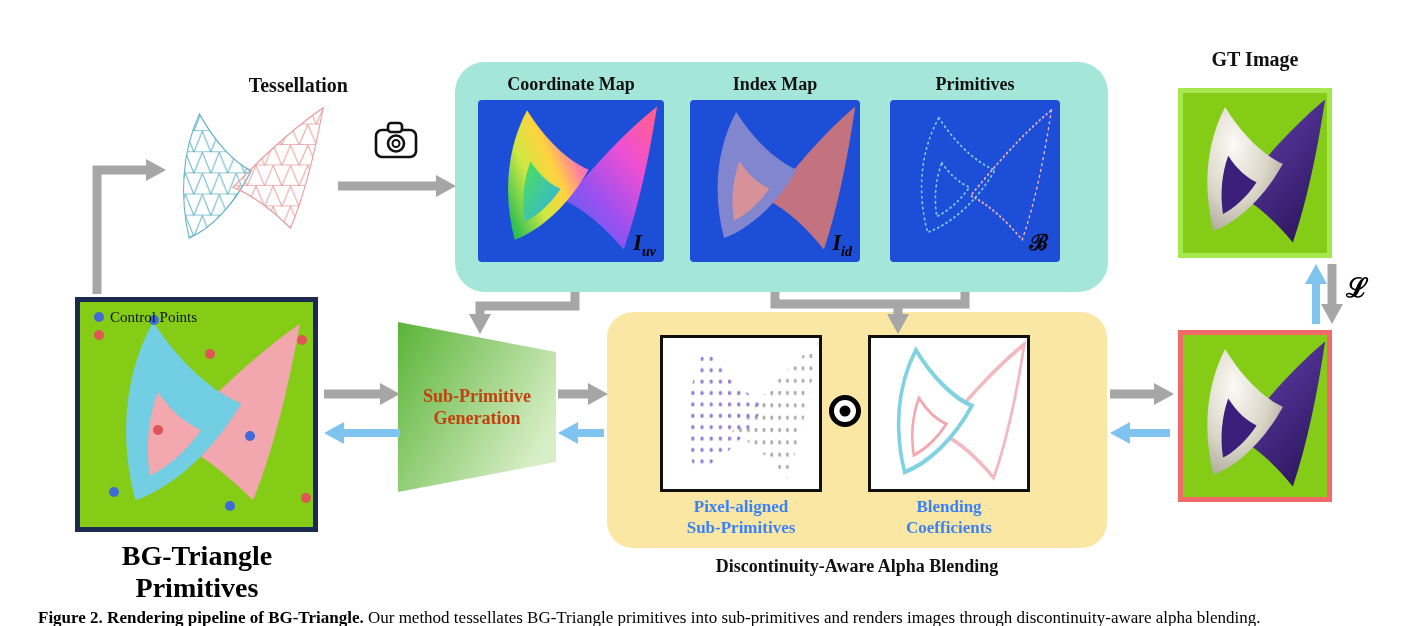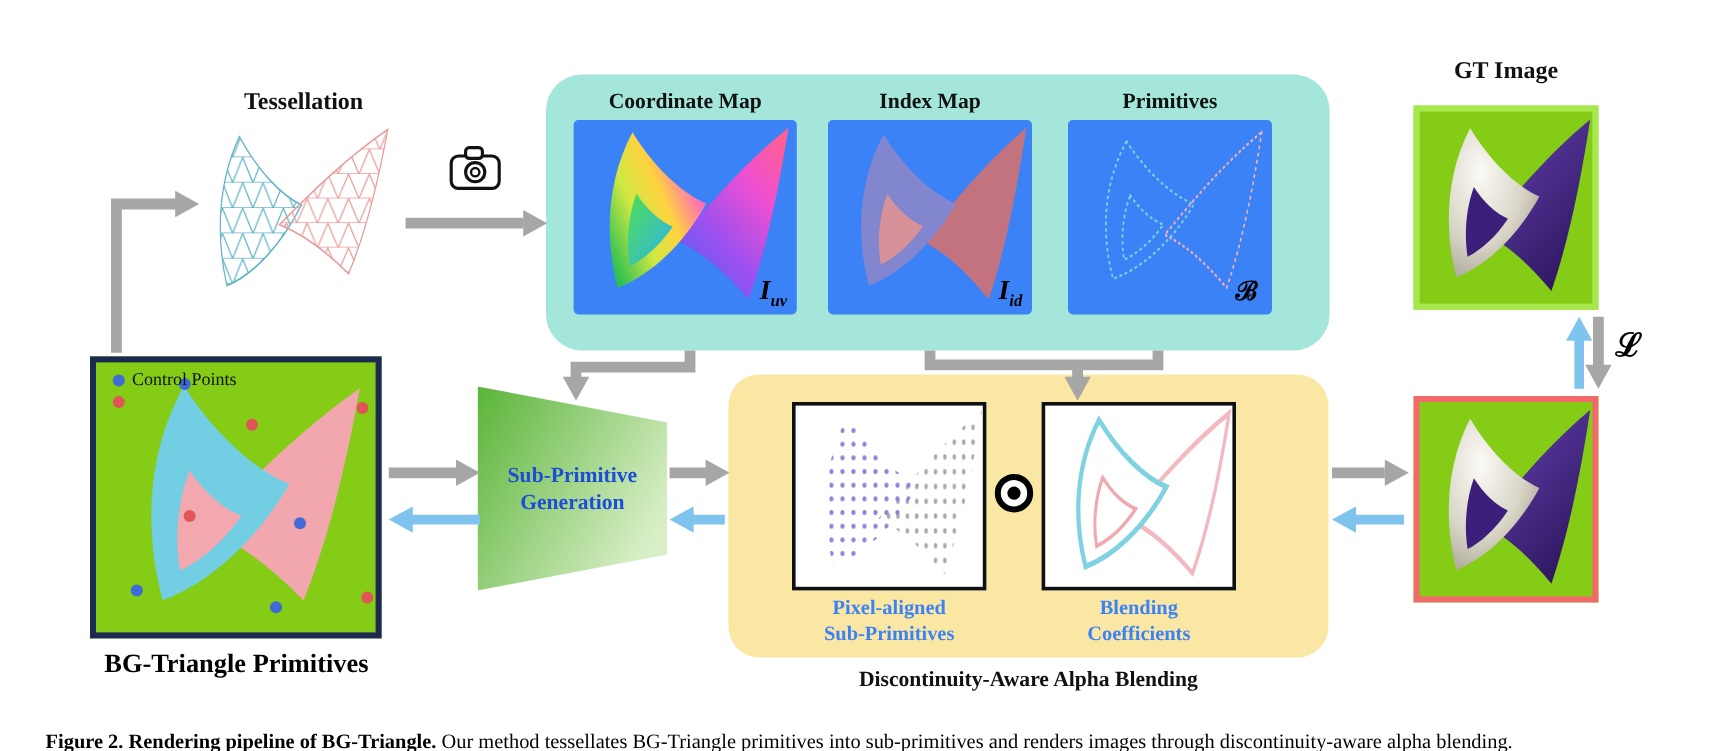--- a/index.html
+++ b/index.html
@@ -1,27 +1,27 @@
 <!DOCTYPE html>
 <html><head>
 <meta charset="utf-8">
 <style>
   html,body{margin:0;padding:0;background:#fff;}
   .canvas{position:relative;width:1424px;height:626px;background:#fff;overflow:hidden;
           font-family:"Liberation Serif","DejaVu Serif",serif;}
   .abs{position:absolute;}
   .ctr{text-align:center;}
   .bold{font-weight:bold;}
-  .purple{color:#1d4ed8;}
+  .purple{color:#c2410c;}
   .lbl-lg{font-size:20px;font-weight:bold;color:#111;}
   .lbl-md{font-size:18px;font-weight:bold;color:#111;}
   .lbl-sm{font-size:17px;font-weight:bold;color:#3b82f6;line-height:21px;}
   .container-teal{background:#a5e6da;border-radius:30px;}
   .container-yellow{background:#fbe7a4;border-radius:26px;}
-  .panel-white{background:#3b82f6;border-radius:4px;}
+  .panel-white{background:#1d4ed8;border-radius:4px;}
   .io-panel{background:#ffffff;border:3px solid #101010;}
   .img-box{background:#84cc16;}
   .gt-border{border:5px solid #a8e84f;}
   .rendered-border{border:5px solid #f2696a;}
   .control-border{border:5px solid #1c2950;}
   .sym{font-style:italic;font-weight:bold;color:#000;font-size:23px;}
   .sym sub{font-size:14px;}
   .frak{font-weight:bold;color:#000;font-size:22px;}
   .cp-dot{position:absolute;width:10px;height:10px;border-radius:50%;}
   .overlay{position:absolute;left:0;top:0;pointer-events:none;z-index:6;}
@@ -80,21 +80,21 @@
       </pattern>
       <pattern id="patDotsPurple" width="8.5" height="8.5" patternUnits="userSpaceOnUse">
         <circle cx="4" cy="4" r="1.6" fill="#8e85d6"></circle>
       </pattern>
       <pattern id="patDotsGray" width="8.5" height="8.5" patternUnits="userSpaceOnUse">
         <circle cx="4" cy="4" r="1.6" fill="#a9a9a9"></circle>
       </pattern>
     </defs>
   </svg>
 
-  <div class="abs lbl-lg ctr" style="left:158px;top:74px;width:190px;">Tessellation</div>
+  <div class="abs lbl-lg ctr" style="left:158px;top:74px;width:190px;text-align:right;">Tessellation</div>
   <svg class="abs" style="left:158px;top:102px;" width="170" height="145">
     <use href="#pShield" transform="translate(2,8) scale(0.94,1.32)" fill="url(#patMeshTeal)" stroke="#62b2c6" stroke-width="1.1"></use>
     <use href="#pSail" transform="translate(72,2) scale(0.96,1.28)" fill="url(#patMeshPink)" stroke="#e89c9c" stroke-width="1.1"></use>
   </svg>
 
   <svg class="abs" style="left:372px;top:118px;" width="48" height="44">
     <rect x="4" y="12" width="40" height="27" rx="6" fill="#fff" stroke="#111" stroke-width="2.6"></rect>
     <rect x="16" y="5" width="14" height="9" rx="3" fill="#fff" stroke="#111" stroke-width="2.6"></rect>
     <circle cx="24" cy="25.5" r="8" fill="#fff" stroke="#111" stroke-width="2.6"></circle>
     <circle cx="24" cy="25.5" r="3.5" fill="none" stroke="#111" stroke-width="2"></circle>
@@ -159,21 +159,21 @@
         <circle cx="130" cy="52" r="5" fill="#e05555"></circle>
         <circle cx="78" cy="128" r="5" fill="#e05555"></circle>
         <circle cx="222" cy="38" r="5" fill="#e05555"></circle>
         <circle cx="226" cy="196" r="5" fill="#e05555"></circle>
       </g>
     </svg>
     <span class="cp-dot" style="left:14px;top:10px;background:#3f6ad8;"></span>
     <span class="cp-dot" style="left:14px;top:28px;background:#e05555;"></span>
     <div class="abs" style="left:30px;top:7px;font-size:15px;color:#111;">Control Points</div>
   </div>
-  <div class="abs ctr" style="left:62px;top:540px;width:270px;font-size:22px;font-weight:bold;color:#000;">BG-Triangle Primitives</div>
+  <div class="abs ctr" style="left:62px;top:540px;width:270px;font-size:28px;font-weight:bold;color:#000;">BG-Triangle Primitives</div>
 
   <svg class="abs" style="left:398px;top:322px;" width="158" height="170">
     <polygon points="0,0 158,30 158,140 0,170" fill="url(#gTrap)"></polygon>
   </svg>
   <div class="abs trap-text purple" style="left:398px;top:322px;width:158px;height:170px;">
     <span>Sub-Primitive</span>
     <span>Generation</span>
   </div>
 
   <div class="abs container-yellow" style="left:607px;top:312px;width:500px;height:236px;"></div>

